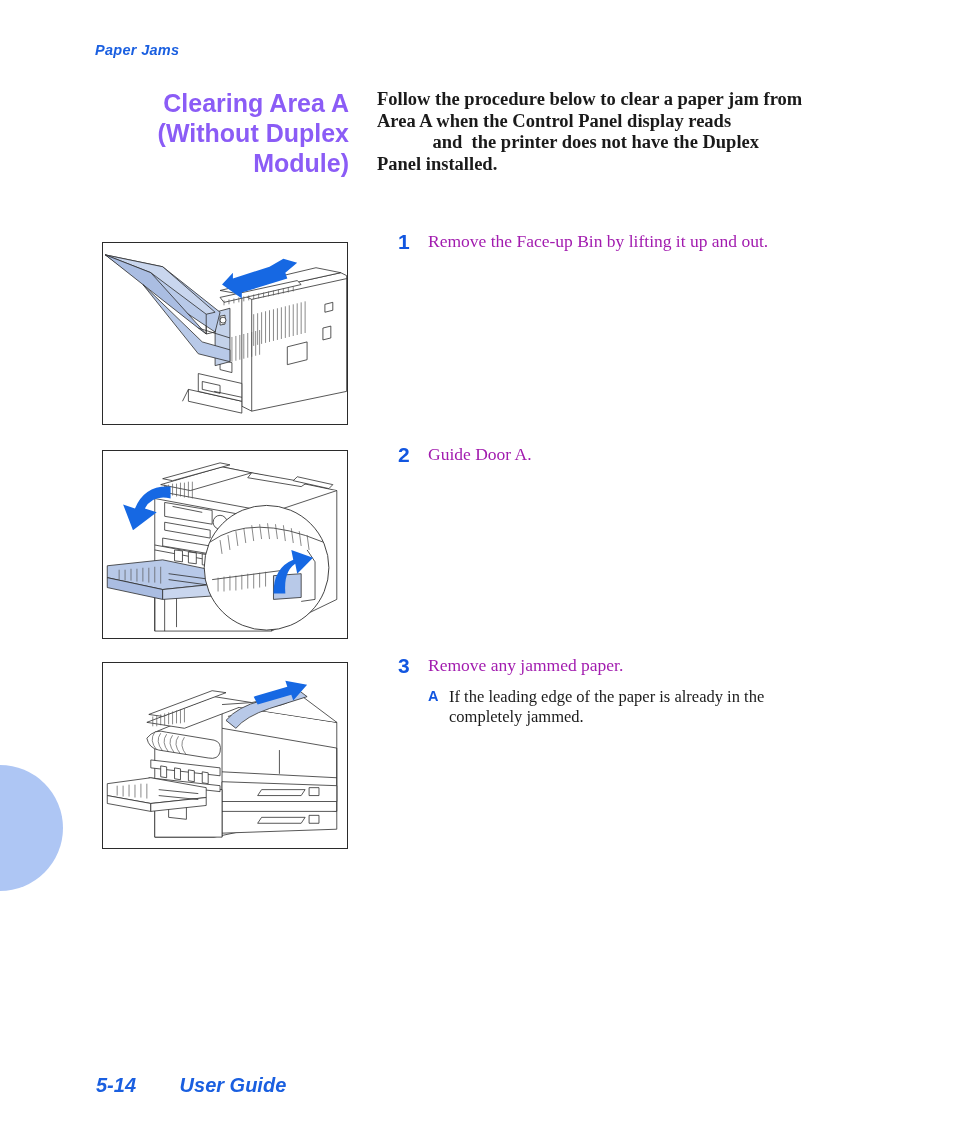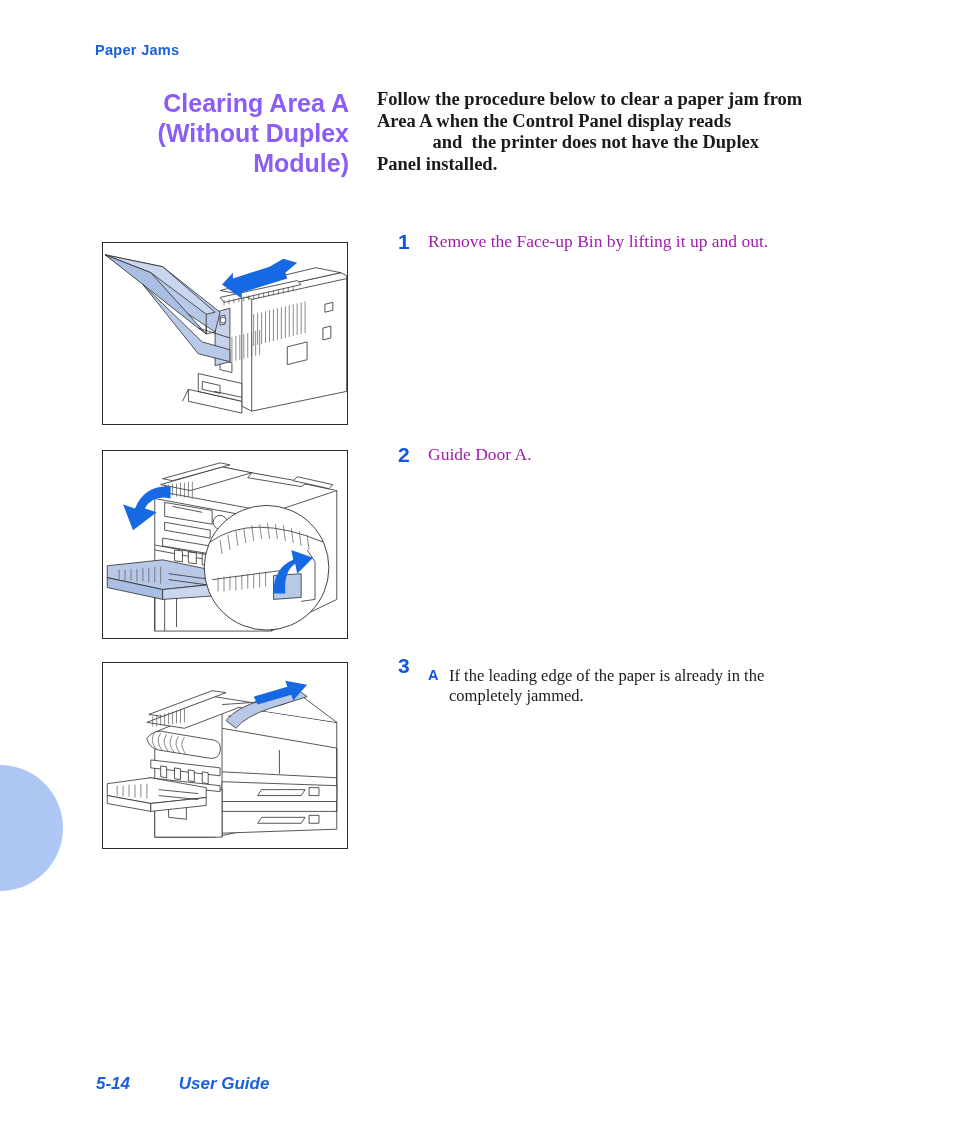--- a/index.html
+++ b/index.html
@@ -26,20 +26,21 @@
     border-radius: 50%;
     background: #aec6f4;
   }
 
   
   .running-header {
     position: absolute;
     left: 95px;
     top: 42px;
     font-family: "Liberation Sans", "DejaVu Sans", sans-serif;
+    font-style: italic;
     font-weight: bold;
     font-size: 14.5px;
     letter-spacing: 0.3px;
     color: #1a5fe0;
     white-space: nowrap;
   }
 
   
   .section-heading {
     position: absolute;
@@ -131,21 +132,21 @@
   .substep .ln { display: block; }
 
   
   .footer {
     position: absolute;
     left: 96px;
     top: 1074px;
     font-family: "Liberation Sans", "DejaVu Sans", sans-serif;
     font-style: italic;
     font-weight: bold;
-    font-size: 17px;
+    font-size: 20px;
     color: #1a5fe0;
     white-space: nowrap;
   }
   .footer .page-no { display: inline-block; width: 78px; }
 </style>
 </head>
 <body>
 
 <div class="thumb-tab"></div>
 
@@ -441,20 +442,21 @@
   <div class="step-body">Remove the Face-up Bin by lifting it up and out.</div>
 </div>
 
 <div class="step" id="step-2">
   <div class="step-num">2</div>
   <div class="step-body">Guide Door A.</div>
 </div>
 
 <div class="step" id="step-3">
   <div class="step-num">3</div>
+  <div class="step-body">Remove any jammed paper.</div>
   <div class="substep">
     <span class="substep-letter">A</span>
     <span class="ln">If the leading edge of the paper is already in the</span>
     <span class="ln">completely jammed.</span>
   </div>
 </div>
 
 <div class="footer">
   <span class="page-no">5-14</span>
   <span>User Guide</span>

